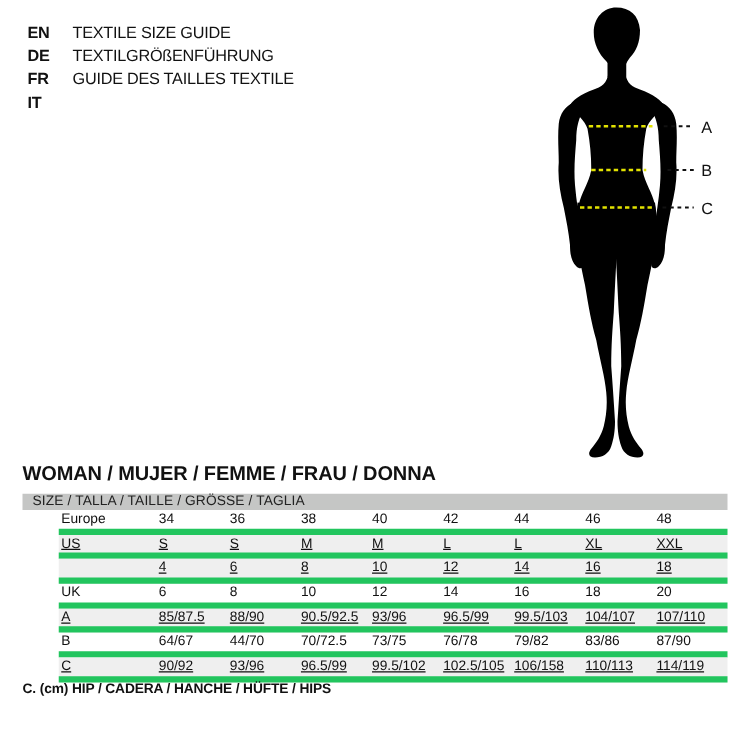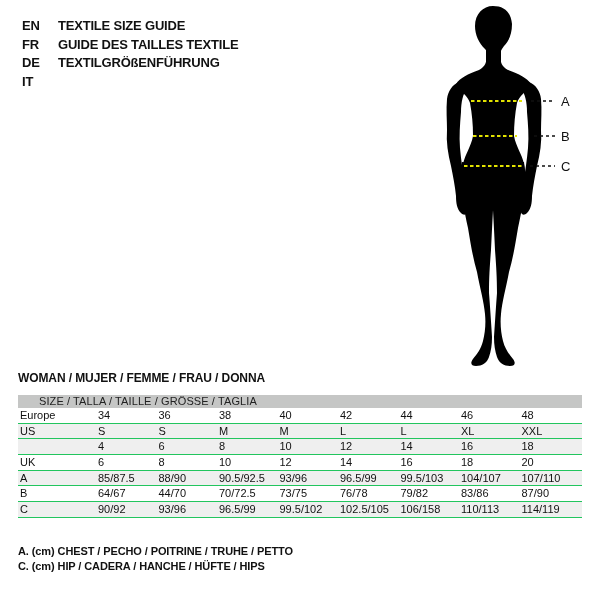--- a/index.html
+++ b/index.html
@@ -5,59 +5,59 @@
   html,body{margin:0;padding:0;}
   body{
     width:600px;height:600px;position:relative;background:#ffffff;
     font-family:"Liberation Sans","DejaVu Sans",sans-serif;
     color:#111;overflow:hidden;
   }
   
   .lang-block{position:absolute;left:22px;top:14px;}
   .lang-row{display:flex;height:18.8px;align-items:flex-end;}
   .lang-code{width:36px;font-size:13px;font-weight:700;letter-spacing:-0.2px;}
-  .lang-title{font-size:13px;font-weight:700;letter-spacing:-0.2px;white-space:nowrap;}
+  .lang-title{font-size:13px;font-weight:400;letter-spacing:-0.2px;white-space:nowrap;}
   
   .figure-svg{position:absolute;left:430px;top:0;width:170px;height:372px;}
   .marker-label{position:absolute;font-size:13px;font-weight:400;color:#111;width:16px;text-align:left;}
   #marker-a{left:561px;top:94px;}
   #marker-b{left:561px;top:129px;}
   #marker-c{left:561px;top:159px;}
   
-  .section-title{position:absolute;left:18px;top:371px;font-size:12px;font-weight:700;letter-spacing:-0.1px;}
+  .section-title{position:absolute;left:18px;top:371px;font-size:16px;font-weight:700;letter-spacing:-0.1px;}
   
   .size-table{position:absolute;left:18px;top:395px;width:564px;font-size:11px;}
   .tbl-header{
     height:13px;line-height:13px;background:#c5c6c5;color:#222;
-    padding-left:21px;font-weight:400;letter-spacing:0.1px;
+    padding-left:8px;font-weight:400;letter-spacing:0.1px;
   }
   .tr{display:grid;grid-template-columns:80px repeat(8,1fr);
-      height:14.7px;line-height:14.7px;border-bottom:1px solid #22c55e;}
-  .tr.shade{background:#efefef;}
+      height:14.7px;line-height:14.7px;border-bottom:5px solid #22c55e;margin-left:29px;}
+  .tr.shade{background:#efefef;text-decoration:underline;}
   .th{text-align:left;padding-left:2px;font-weight:400;}
   .td{text-align:left;font-weight:400;}
   
   .legend{position:absolute;left:18px;top:544px;}
   .legend-line{font-size:11px;font-weight:700;line-height:15.3px;letter-spacing:-0.1px;white-space:nowrap;}
 </style>
 </head>
 <body>
 
 <div class="lang-block">
   <div class="lang-row">
     <span class="lang-code">EN</span>
     <span class="lang-title">TEXTILE SIZE GUIDE</span>
   </div>
   <div class="lang-row">
+    <span class="lang-code">DE</span>
+    <span class="lang-title">TEXTILGRÖßENFÜHRUNG</span>
+  </div>
+  <div class="lang-row">
     <span class="lang-code">FR</span>
     <span class="lang-title">GUIDE DES TAILLES TEXTILE</span>
-  </div>
-  <div class="lang-row">
-    <span class="lang-code">DE</span>
-    <span class="lang-title">TEXTILGRÖßENFÜHRUNG</span>
   </div>
   <div class="lang-row">
     <span class="lang-code">IT</span>
   </div>
 </div>
 
 <svg class="figure-svg" viewBox="430 0 170 372" xmlns="http://www.w3.org/2000/svg">
   <g fill="#000000">
 
     <path d="M493,6 C483,6 475,14 475,26 C475,35 479,43 485,49
@@ -192,15 +192,14 @@
     <div class="td">96.5/99</div>
     <div class="td">99.5/102</div>
     <div class="td">102.5/105</div>
     <div class="td">106/158</div>
     <div class="td">110/113</div>
     <div class="td">114/119</div>
   </div>
 </div>
 
 <div class="legend">
-  <div class="legend-line">A. (cm) CHEST / PECHO / POITRINE / TRUHE / PETTO</div>
   <div class="legend-line">C. (cm) HIP / CADERA / HANCHE / HÜFTE / HIPS</div>
 </div>
 
 </body></html>

